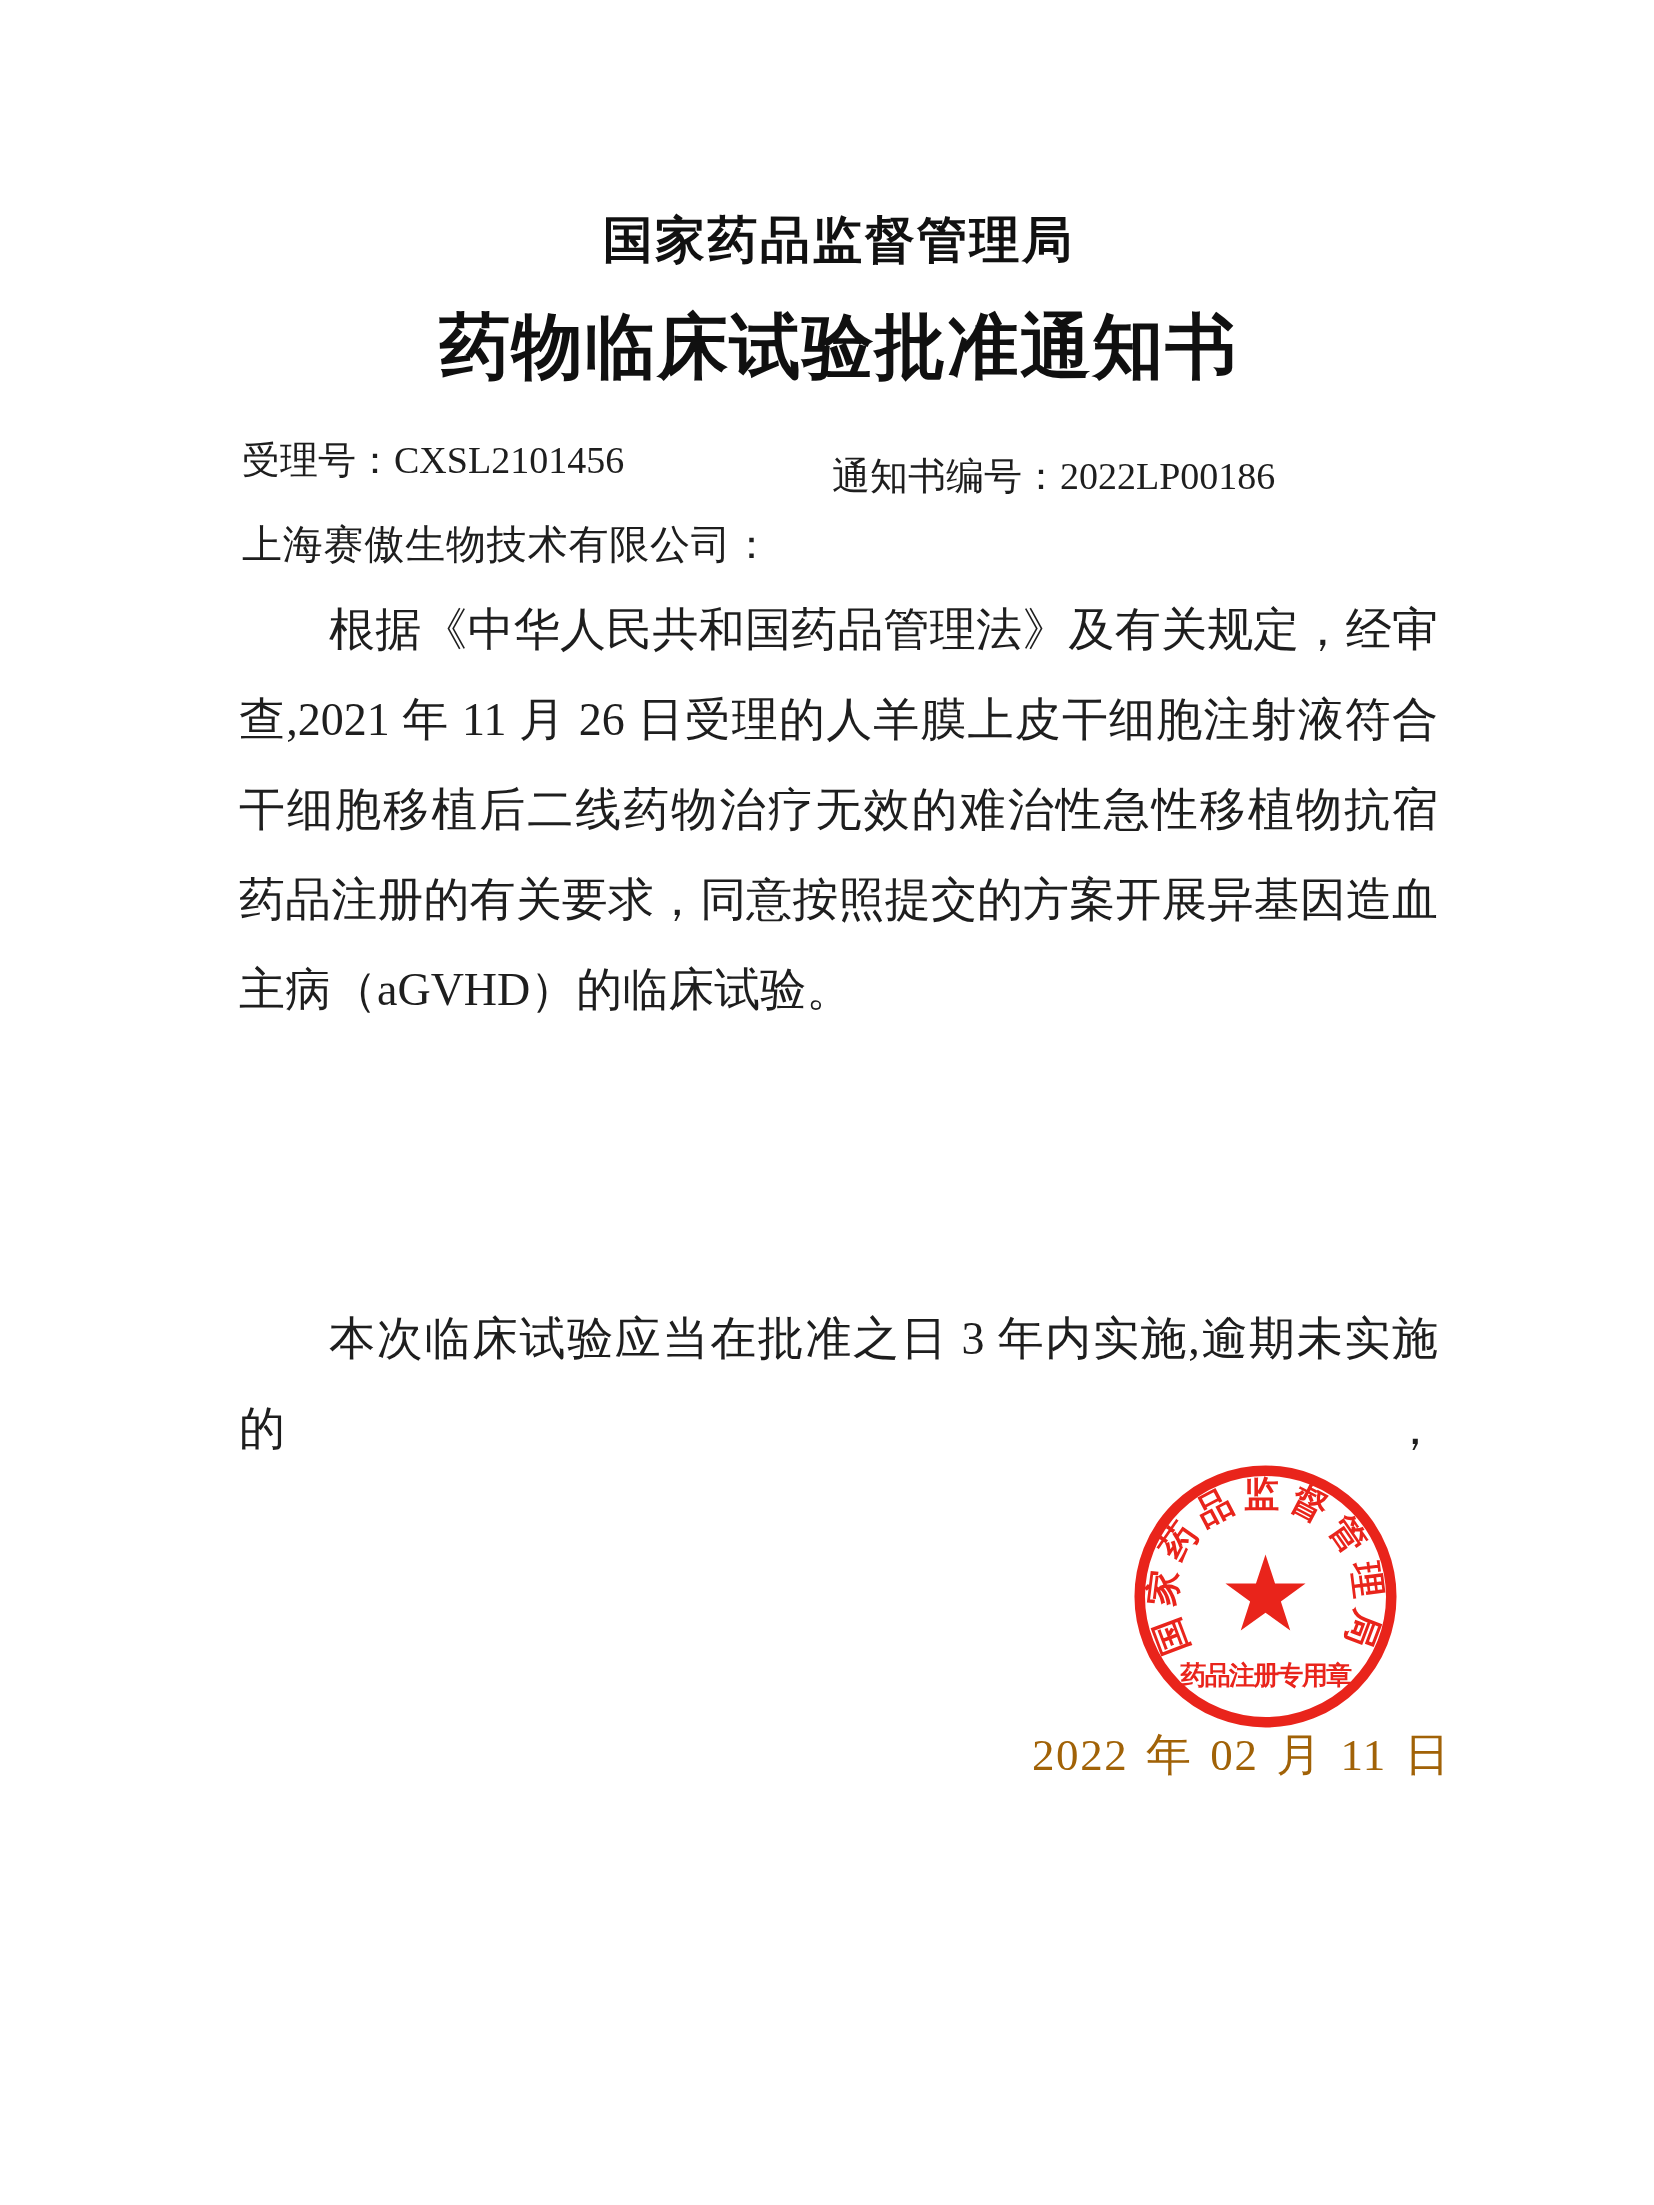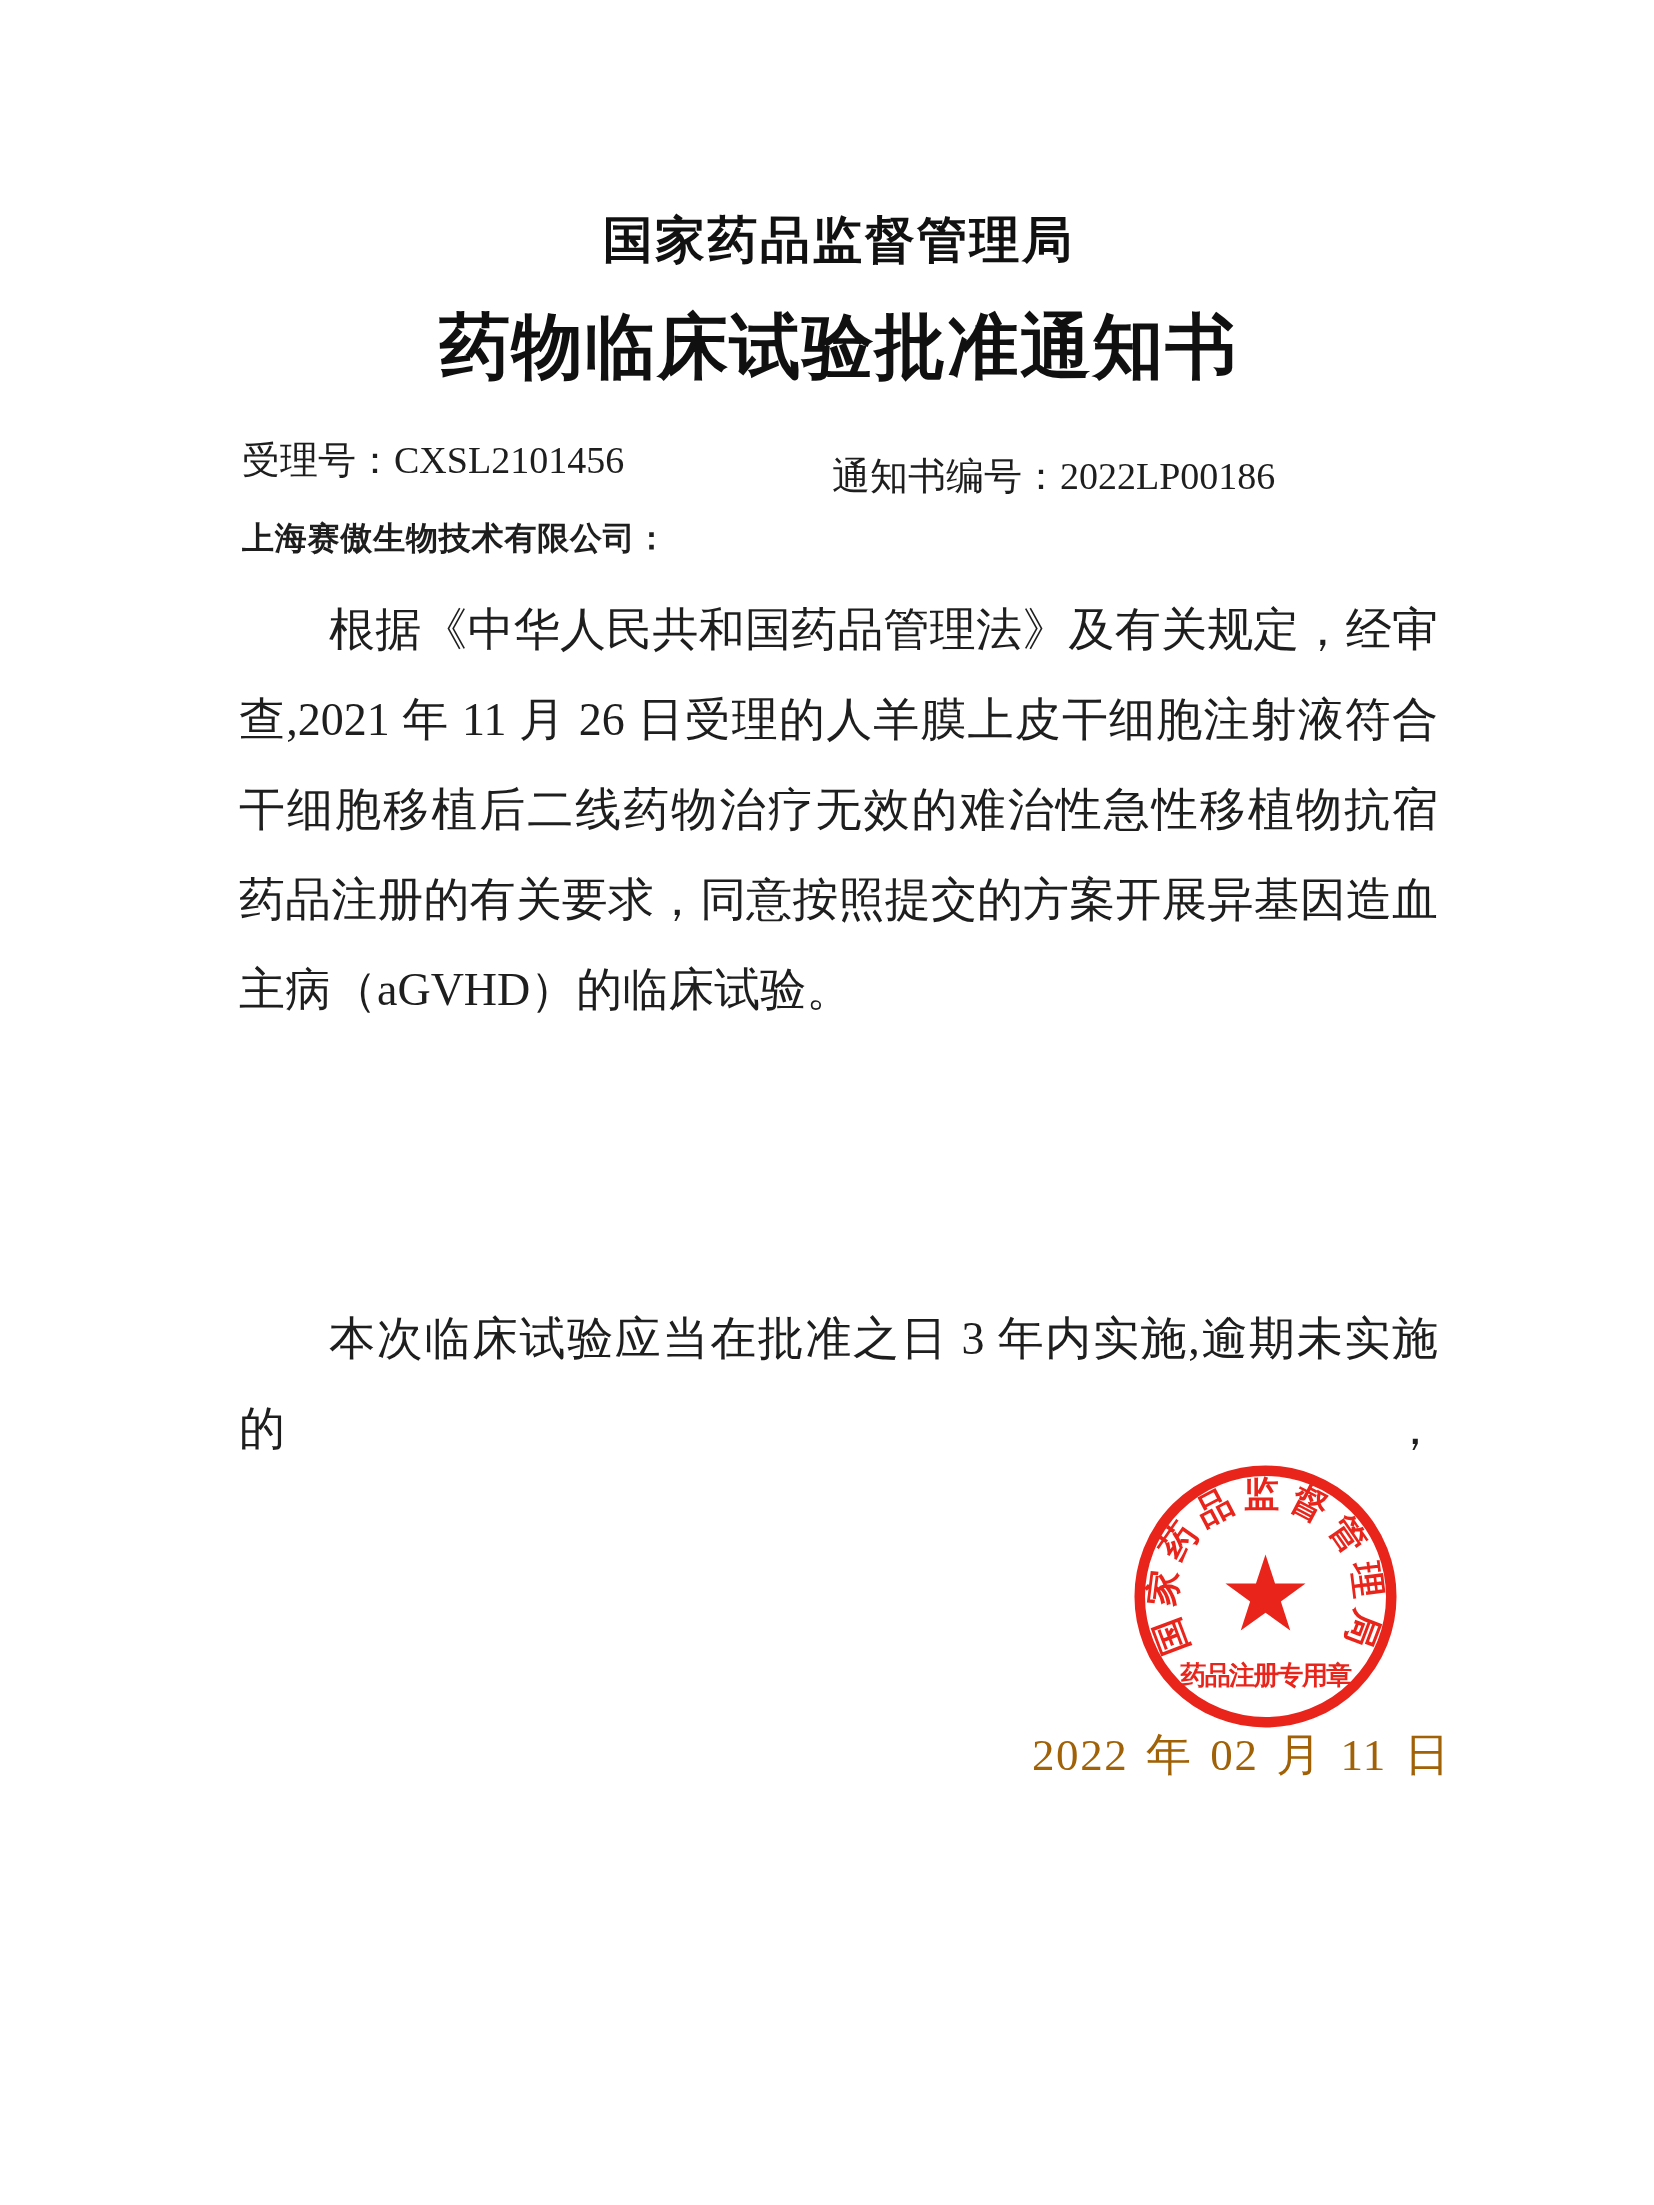--- a/index.html
+++ b/index.html
@@ -20,21 +20,21 @@
   }
   .doc-title{
     position:absolute;left:0;top:300px;width:1677px;
     text-align:center;
     font-weight:700;font-size:71px;letter-spacing:1.6px;
     color:#101010;
   }
   .info-row{position:absolute;top:435px;left:0;width:1654px;height:57px;font-size:38px;}
   .info-left{position:absolute;left:242px;top:0;}
   .info-right{position:absolute;left:832px;top:0;margin-top:16px;}
-  .recipient{position:absolute;left:242px;top:517px;font-size:32px;letter-spacing:0.8px;font-weight:bold;}
+  .recipient{position:absolute;left:242px;top:517px;font-size:40px;letter-spacing:0.8px;}
   .para{position:absolute;left:239px;width:1199px;font-size:46px;line-height:90px;}
   .para1{top:585px;}
   .para2{top:1294px;}
   .doc-line{text-align:justify;text-align-last:justify;white-space:normal;}
   .doc-line.first{text-indent:90px;}
   .doc-line.natural{text-align:left;text-align-last:left;}
   .date-line{
     position:absolute;left:1032px;top:1725px;
     font-size:45px;letter-spacing:1.6px;word-spacing:4.8px;color:#a16207;
   }

